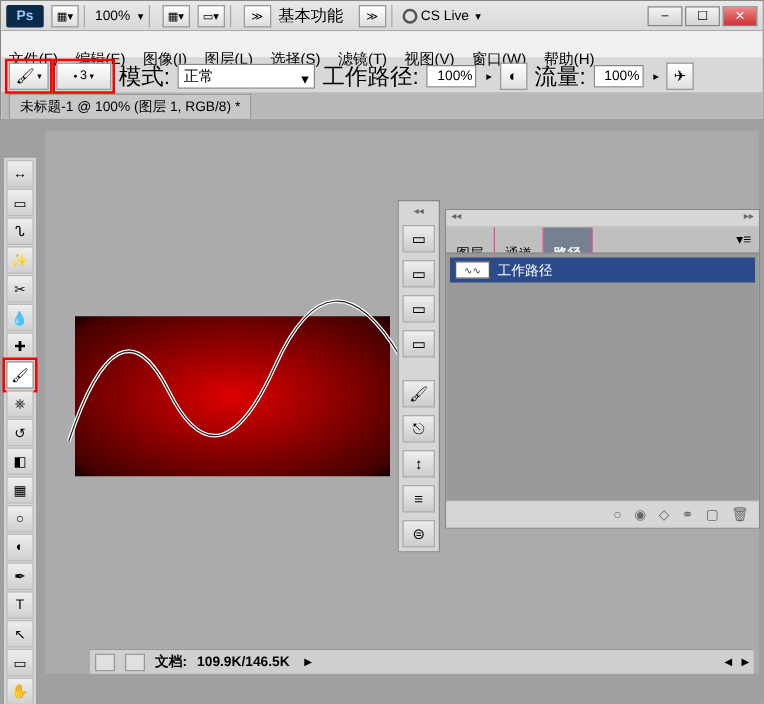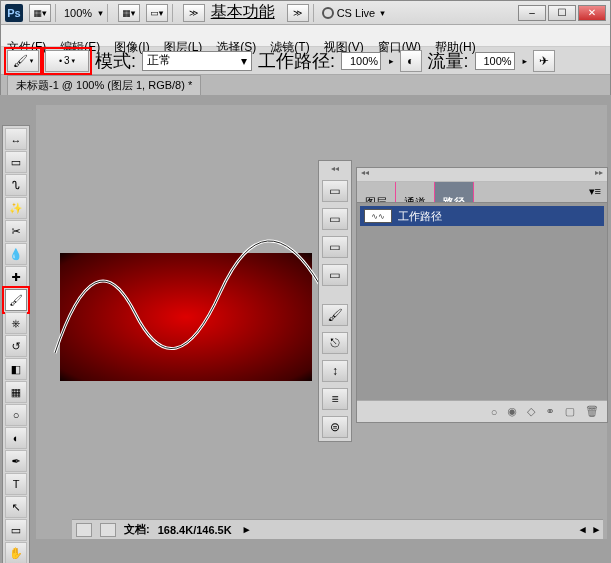--- a/index.html
+++ b/index.html
@@ -1,39 +1,39 @@
 <!DOCTYPE html>
 <html><head>
 <meta charset="utf-8">
 <style>
 * { box-sizing: border-box; margin: 0; padding: 0; font-family: "Microsoft YaHei", Arial, sans-serif; }
 body { background: #fff; width: 611px; height: 563px; overflow: hidden; border: 1px solid #888; }
 
 .titlebar { height: 24px; background: linear-gradient(#e8e8e8,#d8d8d8); display: flex; align-items: center; padding: 0 4px; border-bottom: 1px solid #aaa; }
-.titlebar .ps-icon { width: 18px; height: 18px; background: #0a2a4a; color: #9cf; font-weight: bold; font-size: 11px; display: flex; align-items: center; justify-content: center; border-radius: 2px; }
+.titlebar .ps-icon { width: 30px; height: 18px; background: #0a2a4a; color: #9cf; font-weight: bold; font-size: 11px; display: flex; align-items: center; justify-content: center; border-radius: 2px; }
 .tb-btn { width: 22px; height: 18px; border: 1px solid #999; background: linear-gradient(#fff,#ddd); margin-left: 6px; display: flex; align-items: center; justify-content: center; font-size: 9px; }
 .tb-sep { width: 1px; height: 18px; background: #aaa; margin: 0 4px; }
 .zoom { font-size: 11px; margin: 0 4px; }
 .winctrl { margin-left: auto; display: flex; gap: 2px; }
 .winctrl span { width: 28px; height: 16px; border: 1px solid #888; background: linear-gradient(#f4f4f4,#d4d4d4); font-size: 10px; display: flex; align-items: center; justify-content: center; }
 .winctrl .close { background: linear-gradient(#e88,#c33); color: #fff; }
-.workspace-label { font-size: 16px; margin: 0 6px; text-decoration: underline; }
+.workspace-label { font-size: 13px; margin: 0 6px; }
 .cslive { font-size: 11px; margin: 0 4px; display: flex; align-items: center; gap: 3px; }
 .cslive-icon { width: 12px; height: 12px; border: 2px solid #555; border-radius: 50%; }
 
 .menubar { height: 22px; background: #f0f0f0; display: flex; align-items: center; padding: 0 6px; gap: 14px; border-bottom: 1px solid #ccc; font-size: 12px; }
 .menubar span { cursor: default; margin-top: 24px; }
 
 .optbar { height: 28px; background: #d8d8d8; display: flex; align-items: center; padding: 0 6px; gap: 6px; border-bottom: 1px solid #aaa; font-size: 12px; }
 .opt-slot { width: 32px; height: 22px; border: 1px solid #999; background: linear-gradient(#fff,#e0e0e0); display: flex; align-items: center; justify-content: center; position: relative; }
 .opt-slot .arrow { font-size: 7px; margin-left: 2px; }
 .red-outline { outline: 2px solid #f00; outline-offset: 1px; }
 .brush-size { width: 44px; }
 .opt-label { font-size: 18px; }
-.dropdown { height: 20px; border: 1px solid #888; background: #fff; padding: 0 4px; display: flex; align-items: center; min-width: 110px; font-size: 12px; justify-content: space-between; }
+.dropdown { height: 20px; border: 1px solid #888; background: #fff; padding: 0 4px; display: flex; align-items: flex-end; min-width: 110px; font-size: 12px; justify-content: space-between; }
 .num-input { width: 40px; height: 18px; border: 1px solid #888; background: #fff; font-size: 11px; text-align: right; padding: 0 2px; display: inline-flex; align-items: center; justify-content: flex-end; }
 .play { font-size: 9px; margin-left: 2px; }
 
 .doc-tab-bar { height: 20px; background: #b8b8b8; font-size: 11px; padding: 0 6px; display: flex; align-items: flex-start; }
 .doc-tab { background: #c8c8c8; padding: 2px 8px; border: 1px solid #999; border-bottom: none; }
 
 .workspace { position: absolute; top: 95px; left: 0; right: 0; bottom: 0; background: #a0a0a0; }
 
 .toolbox { position: absolute; left: 2px; top: 30px; width: 28px; background: #d6d6d6; border: 1px solid #888; padding: 2px; display: flex; flex-direction: column; gap: 1px; }
 .tool { width: 22px; height: 22px; border: 1px solid #bbb; background: linear-gradient(#eee,#d0d0d0); display: flex; align-items: center; justify-content: center; font-size: 11px; position: relative; }
@@ -201,19 +201,19 @@
         <span>⚭</span>
         <span>▢</span>
         <span>🗑</span>
       </div>
     </div>
 
     <div class="statusbar">
       <div class="sb-btn"></div>
       <div class="sb-btn"></div>
       <span>文档:</span>
-      <span>168.4K/146.5K</span>
+      <span>109.9K/146.5K</span>
       <span class="sb-arrow">▸</span>
       <span style="margin-left:auto">◂</span>
       <span>▸</span>
     </div>
   </div>
 </div>
 
 </body></html>

